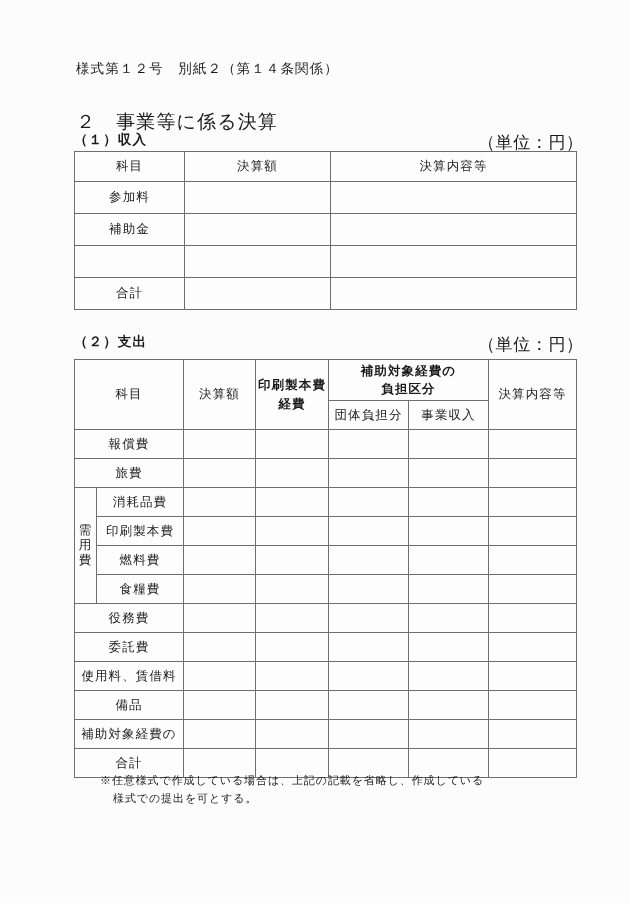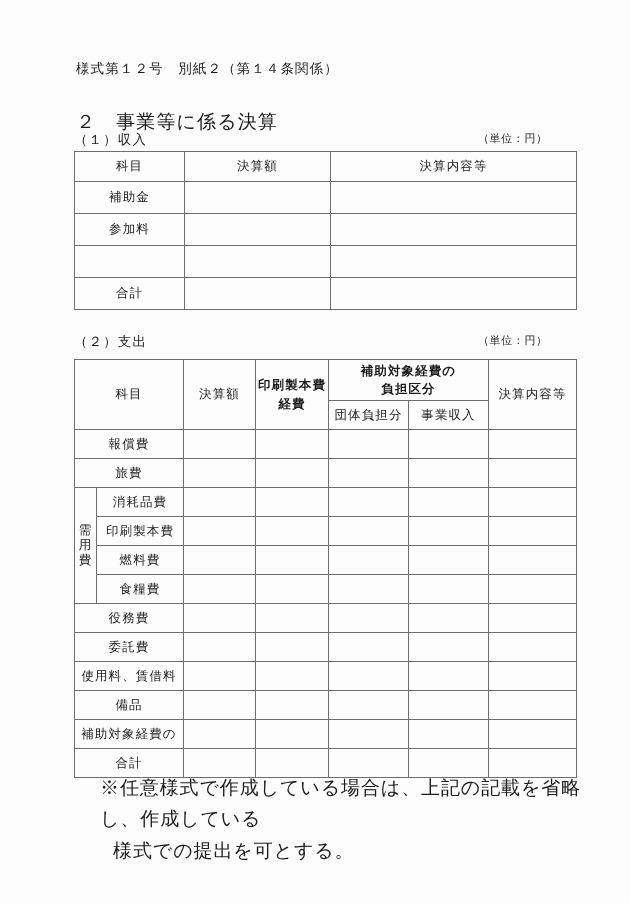--- a/index.html
+++ b/index.html
@@ -39,27 +39,28 @@
     top: 109px;
     font-size: 19px;
     letter-spacing: 1.1px;
     white-space: nowrap;
   }
   .sub-title {
     position: absolute;
     font-size: 13.5px;
     letter-spacing: 1.1px;
     white-space: nowrap;
+    font-weight: bold;
   }
   .sub-title.s1 { left: 66px; top: 131px; }
   .sub-title.s2 { left: 66px; top: 333px; }
 
   .unit-note {
     position: absolute;
-    font-size: 11px;
+    font-size: 17px;
     letter-spacing: 0.6px;
     white-space: nowrap;
     text-align: right;
   }
   .unit-note.u1 { left: 470px; top: 131px; }
   .unit-note.u2 { left: 470px; top: 333px; }
 
   
   table.form-table {
     position: absolute;
@@ -109,21 +110,21 @@
   .vlabel span {
     display: block;
   }
 
   
   .footnote {
     position: absolute;
     left: 92px;
     top: 772px;
     width: 490px;
-    font-size: 19px;
+    font-size: 11px;
     letter-spacing: 0.9px;
     line-height: 1.65;
   }
   .footnote .l2 {
     display: block;
     text-indent: 13px;
   }
 </style>
 </head>
 <body>
@@ -143,26 +144,26 @@
       <col style="width:146px">
       <col style="width:246px">
     </colgroup>
     <tbody>
       <tr class="header-row">
         <td>科目</td>
         <td>決算額</td>
         <td>決算内容等</td>
       </tr>
       <tr>
+        <td>参加料</td>
+        <td></td>
+        <td></td>
+      </tr>
+      <tr>
         <td>補助金</td>
-        <td></td>
-        <td></td>
-      </tr>
-      <tr>
-        <td>参加料</td>
         <td></td>
         <td></td>
       </tr>
       <tr>
         <td></td>
         <td></td>
         <td></td>
       </tr>
       <tr>
         <td>合計</td>

